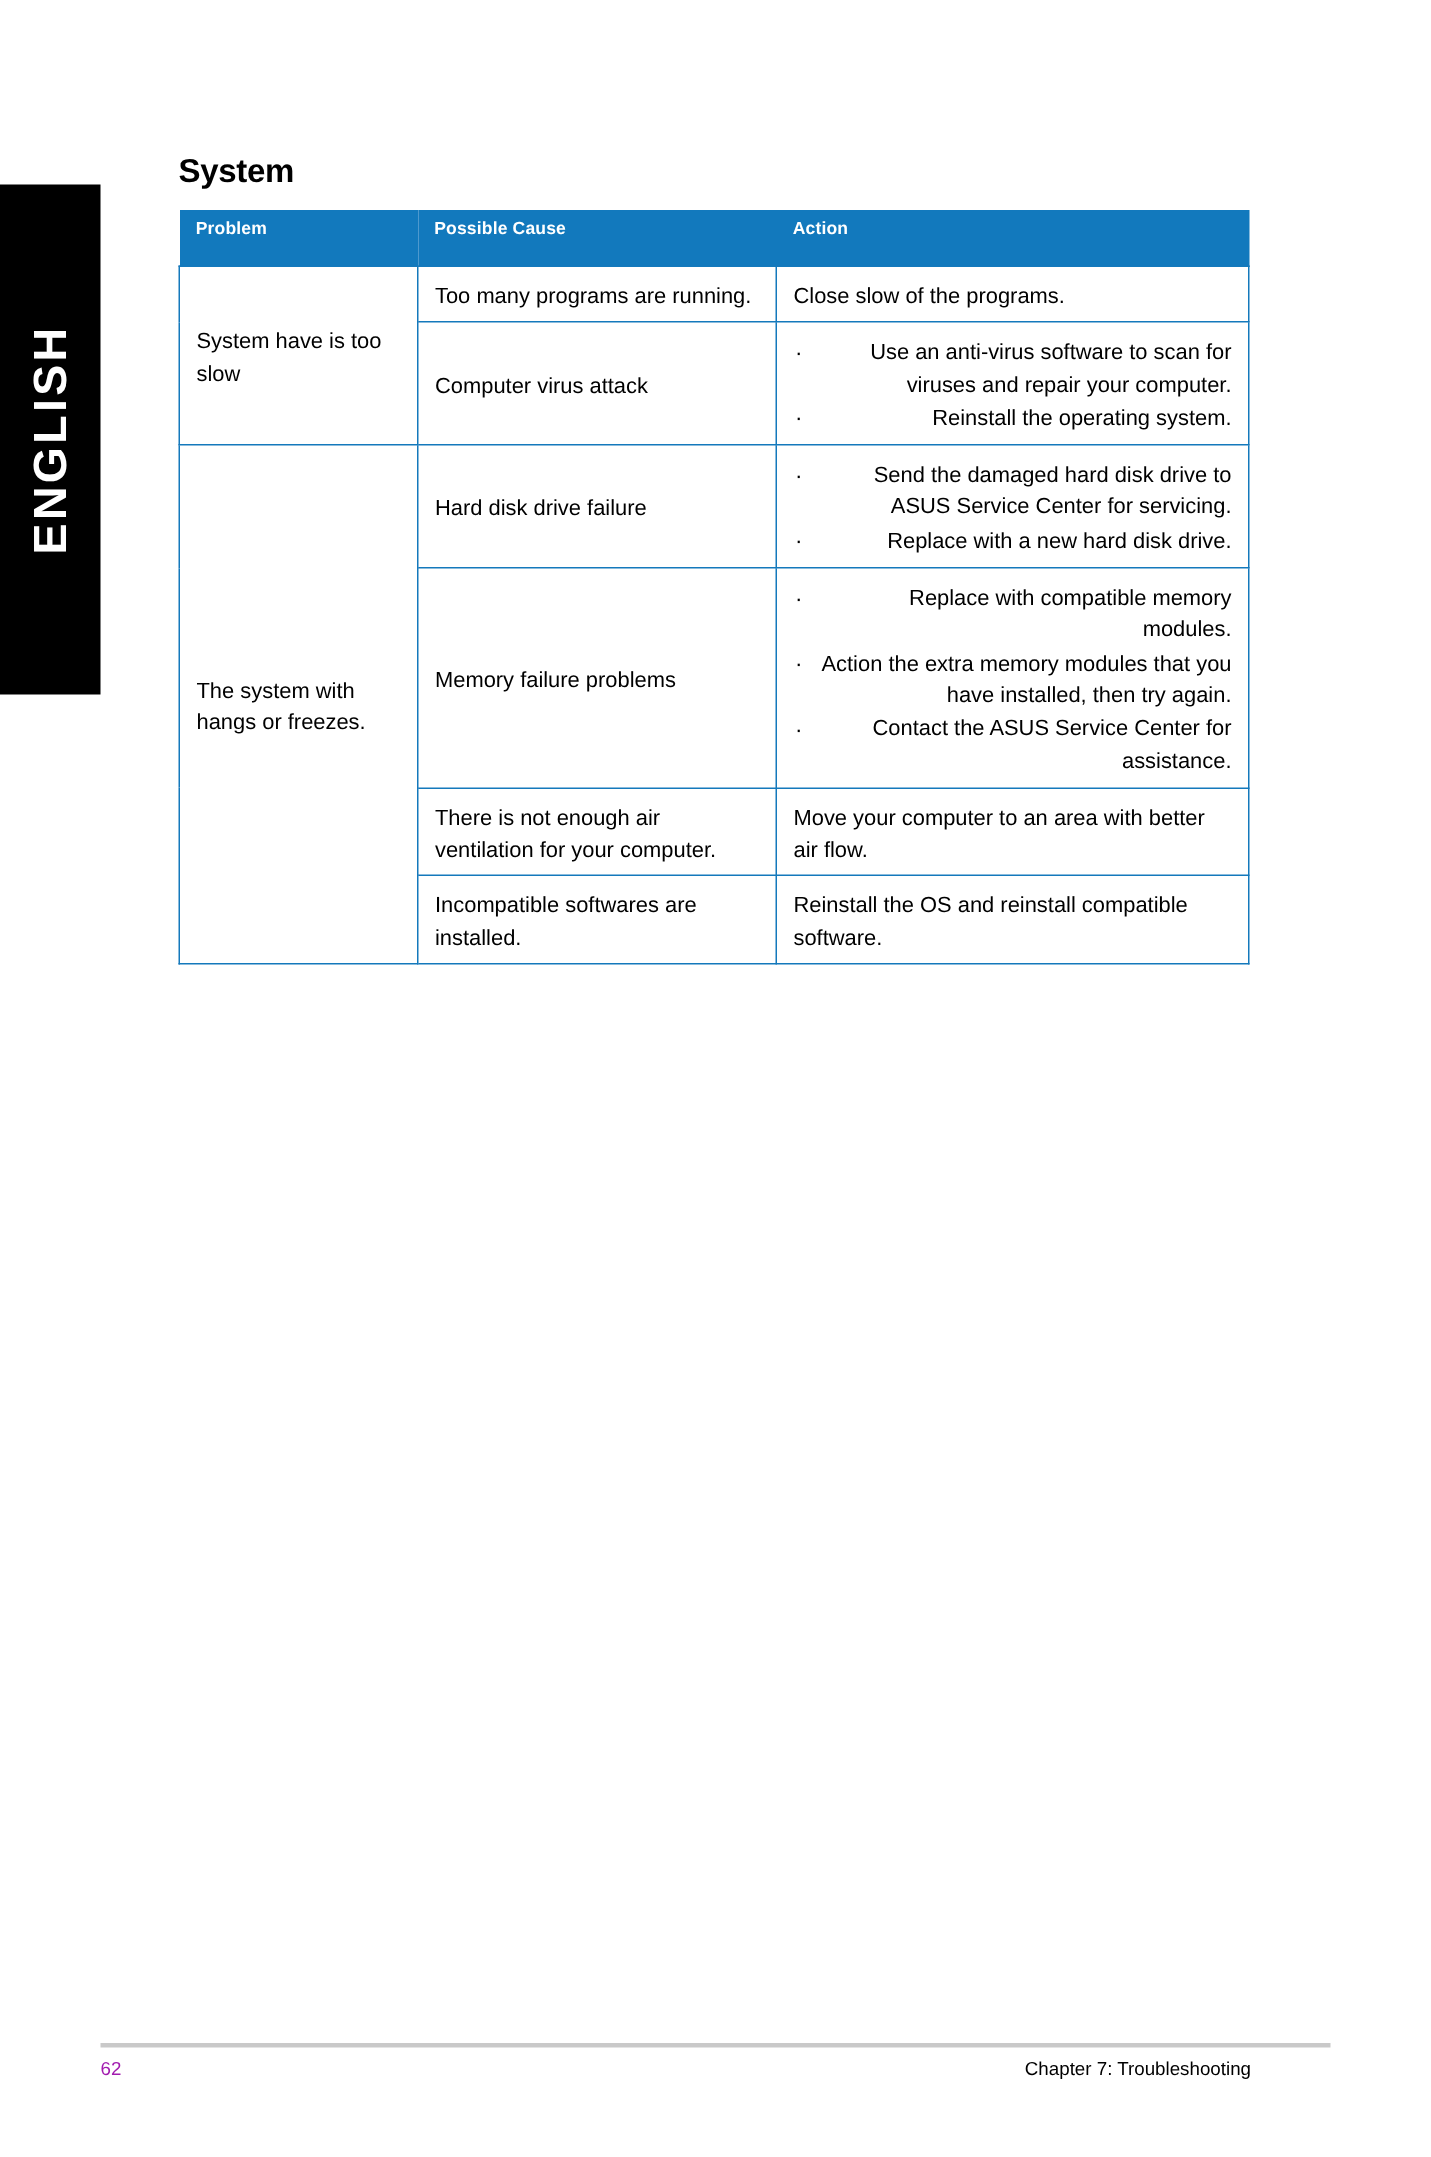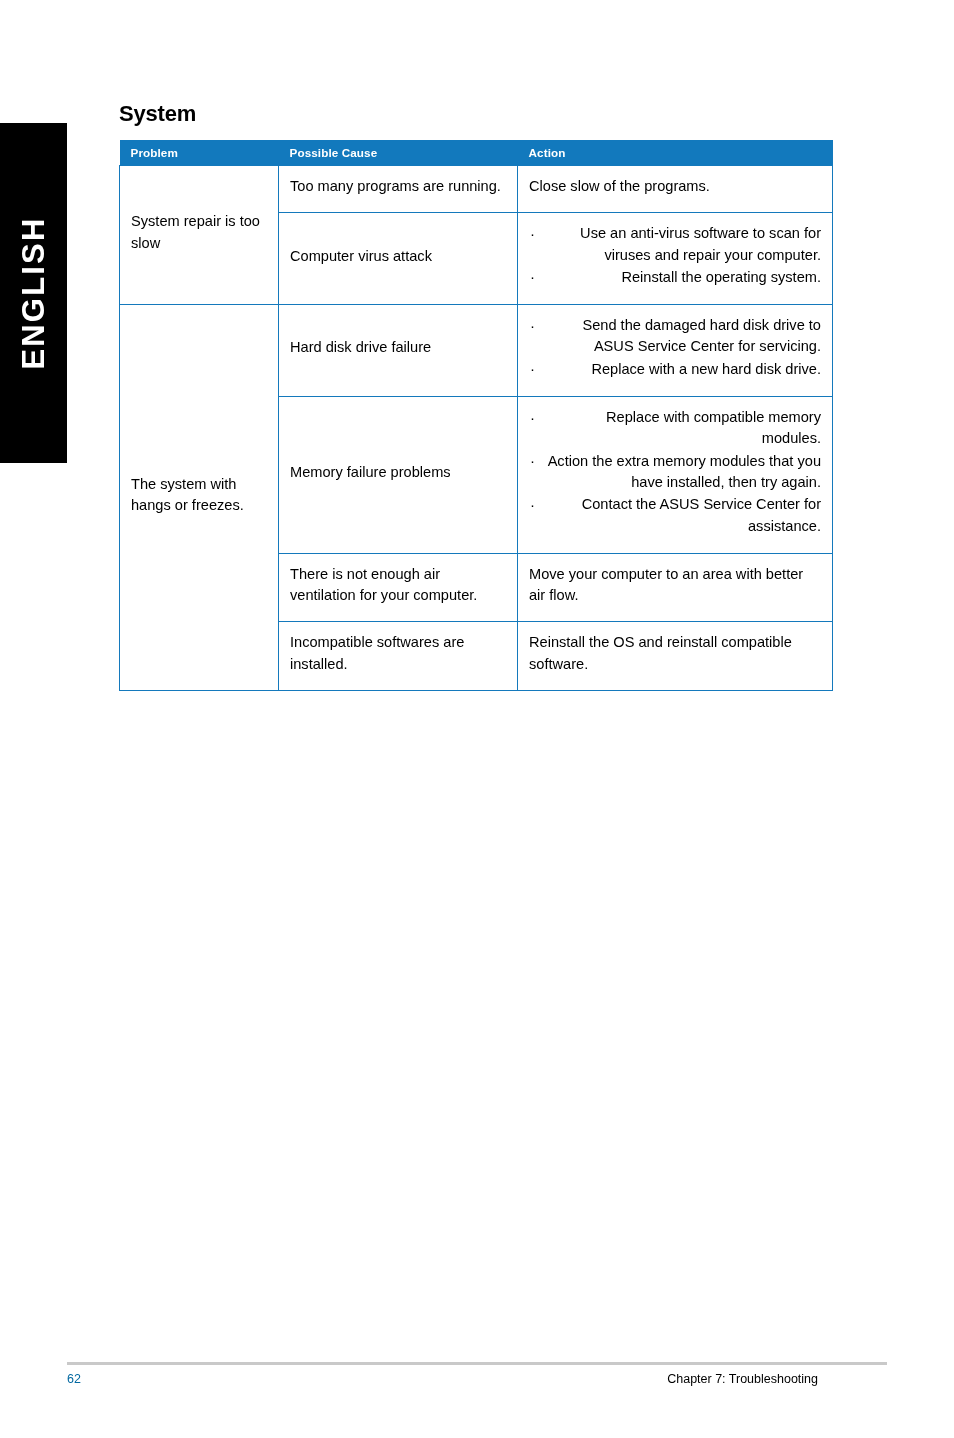--- a/index.html
+++ b/index.html
@@ -67,29 +67,29 @@
   table.trouble col.c1 { width: 159px; }
   table.trouble col.c2 { width: 239px; }
   table.trouble col.c3 { width: 315px; }
 
   table.trouble thead th {
     background: #1279bd;
     color: #ffffff;
     font-size: 11.7px;
     font-weight: bold;
     text-align: left;
-    padding: 6px 0 6px 11px;
+    padding: 6px 0 18px 11px;
     border: none;
     letter-spacing: 0.1px;
   }
 
   table.trouble td {
     border: 1px solid #1479bc;
     vertical-align: middle;
-    padding: 10px 11px 15px 11px;
+    padding: 10px 11px 5px 11px;
     line-height: 1.46;
   }
   table.trouble td.prob {
     vertical-align: middle;
   }
 
   ul.actions {
     list-style: none;
     margin: 0;
     padding: 0;
@@ -120,25 +120,25 @@
     top: 1362px;
     width: 820px;
     height: 3px;
     background: #c9c9c9;
   }
   .footer-left {
     position: absolute;
     left: 67px;
     top: 1372px;
     font-size: 12.5px;
-    color: #0369a1;
+    color: #a21caf;
   }
   .footer-right {
     position: absolute;
-    right: 136px;
+    right: 120px;
     top: 1372px;
     font-size: 12.5px;
     color: #000000;
     text-align: right;
   }
 </style>
 </head>
 <body>
 
 <div class="lang-tab">
@@ -157,21 +157,21 @@
     <thead>
       <tr>
         <th>Problem</th>
         <th>Possible Cause</th>
         <th>Action</th>
       </tr>
     </thead>
     <tbody>
 
       <tr>
-        <td class="prob" rowspan="2">System repair is too slow</td>
+        <td class="prob" rowspan="2">System have is too slow</td>
         <td>Too many programs are running.</td>
         <td>
           <div class="plain-action">Close slow of the programs.</div>
         </td>
       </tr>
 
       <tr>
         <td>Computer virus attack</td>
         <td>
           <ul class="actions">

